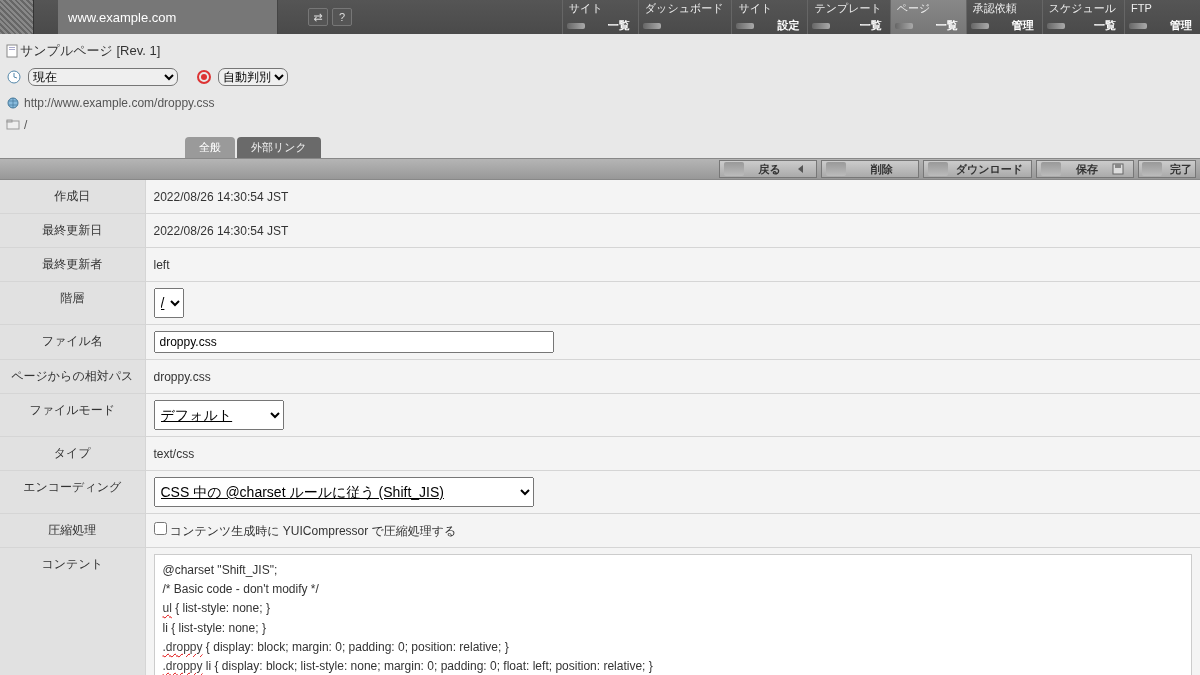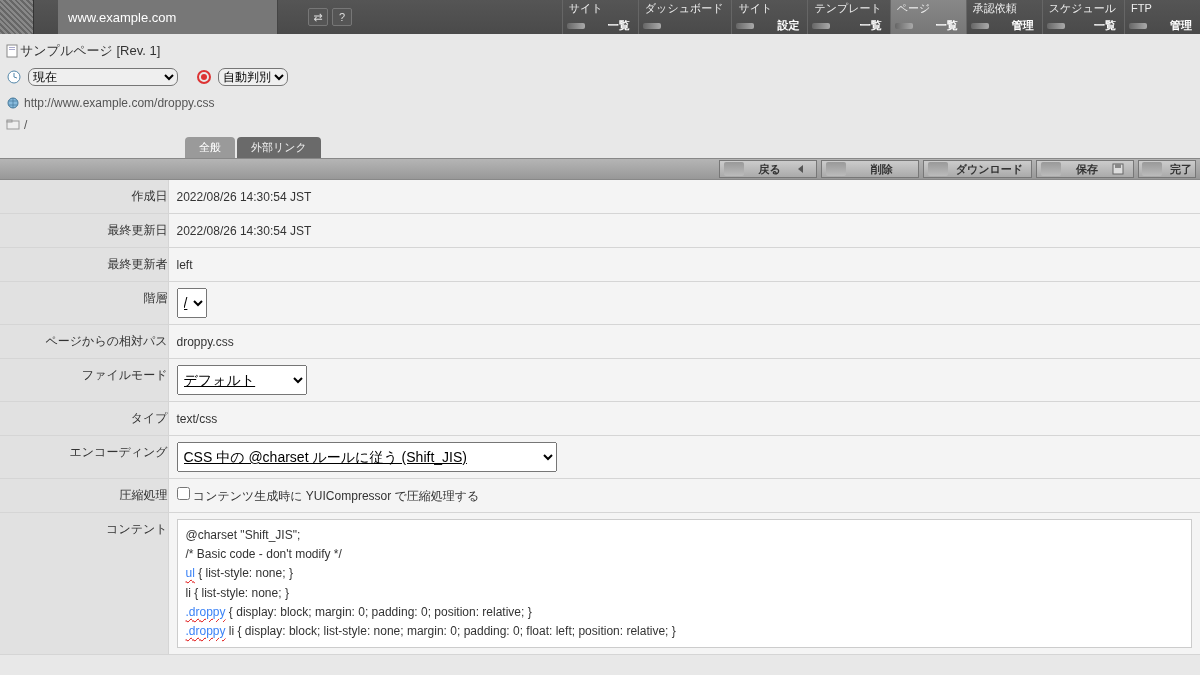--- a/index.html
+++ b/index.html
@@ -44,28 +44,28 @@
 .actionbar { background:linear-gradient(#b5b5b5,#989898); height:22px; display:flex; justify-content:flex-end; align-items:center; padding:0 4px; gap:4px; border-top:1px solid #888; border-bottom:1px solid #888;}
 .abtn { height:18px; display:flex; align-items:center; background:linear-gradient(#ccc,#aaa); border:1px solid #777; border-radius:0; padding:0 8px 0 4px; gap:6px; cursor:pointer; min-width:98px; }
 .abtn .h { width:20px; height:14px; background:linear-gradient(#999,#bbb); border-radius:2px; margin-right:2px; }
 .abtn .t { font-size:11px; color:#333; flex:1; text-align:center; font-weight:bold; }
 .abtn .x { width:14px; height:14px; display:flex; align-items:center; justify-content:center; }
 .abtn.small { min-width:56px; padding:0 3px; }
 
 
 .ptable { width:100%; border-collapse:collapse; }
 .ptable tr { border-bottom:1px solid #d5d5d5; }
-.ptable th { width:168px; text-align:right; padding:8px 0; background:#e1e1e1; font-weight:normal; font-size:12px; color:#333; vertical-align:top; border-right:1px solid #d5d5d5;}
+.ptable th { width:145px; text-align:center; padding:8px 0; background:#e1e1e1; font-weight:normal; font-size:12px; color:#333; vertical-align:top; border-right:1px solid #d5d5d5;}
 .ptable td { padding:6px 8px; background:#f4f4f4; font-size:12px; color:#333; }
 .ptable input[type=text] { width:400px; padding:2px 4px; font-size:12px; }
 .ptable select { font-size:14px; padding:5px 2px;text-decoration:underline; }
 
 
 .contentbox { background:#fff; border:1px solid #ccc; padding:6px 8px; font-family: Arial,sans-serif; line-height:1.6; min-height:120px; overflow:auto; }
-.contentbox .err { color:#3b82f6; text-decoration: underline wavy #d00 1px; text-underline-offset:2px; }
+.contentbox .err { color:#404040; text-decoration: underline wavy #d00 1px; text-underline-offset:2px; }
 
 
 svg { display:block; }
 </style>
 </head>
 <body>
 
 <div class="topbar">
   <div class="logo"></div>
   <div class="domain">www.example.com</div>
@@ -212,20 +212,24 @@
       </tr>
   <tr>
         <th>最終更新者</th>
         <td>left</td>
       </tr>
   <tr>
         <th>階層</th>
         <td><select><option>/</option></select></td>
       </tr>
   <tr>
+        <th>ファイル名</th>
+        <td><input type="text" value="droppy.css" style=""></td>
+      </tr>
+  <tr>
         <th>ページからの相対パス</th>
         <td>droppy.css</td>
       </tr>
   <tr>
         <th>ファイルモード</th>
         <td><select style="width:130px"><option>デフォルト</option></select></td>
       </tr>
   <tr>
         <th>タイプ</th>
         <td>text/css</td>

